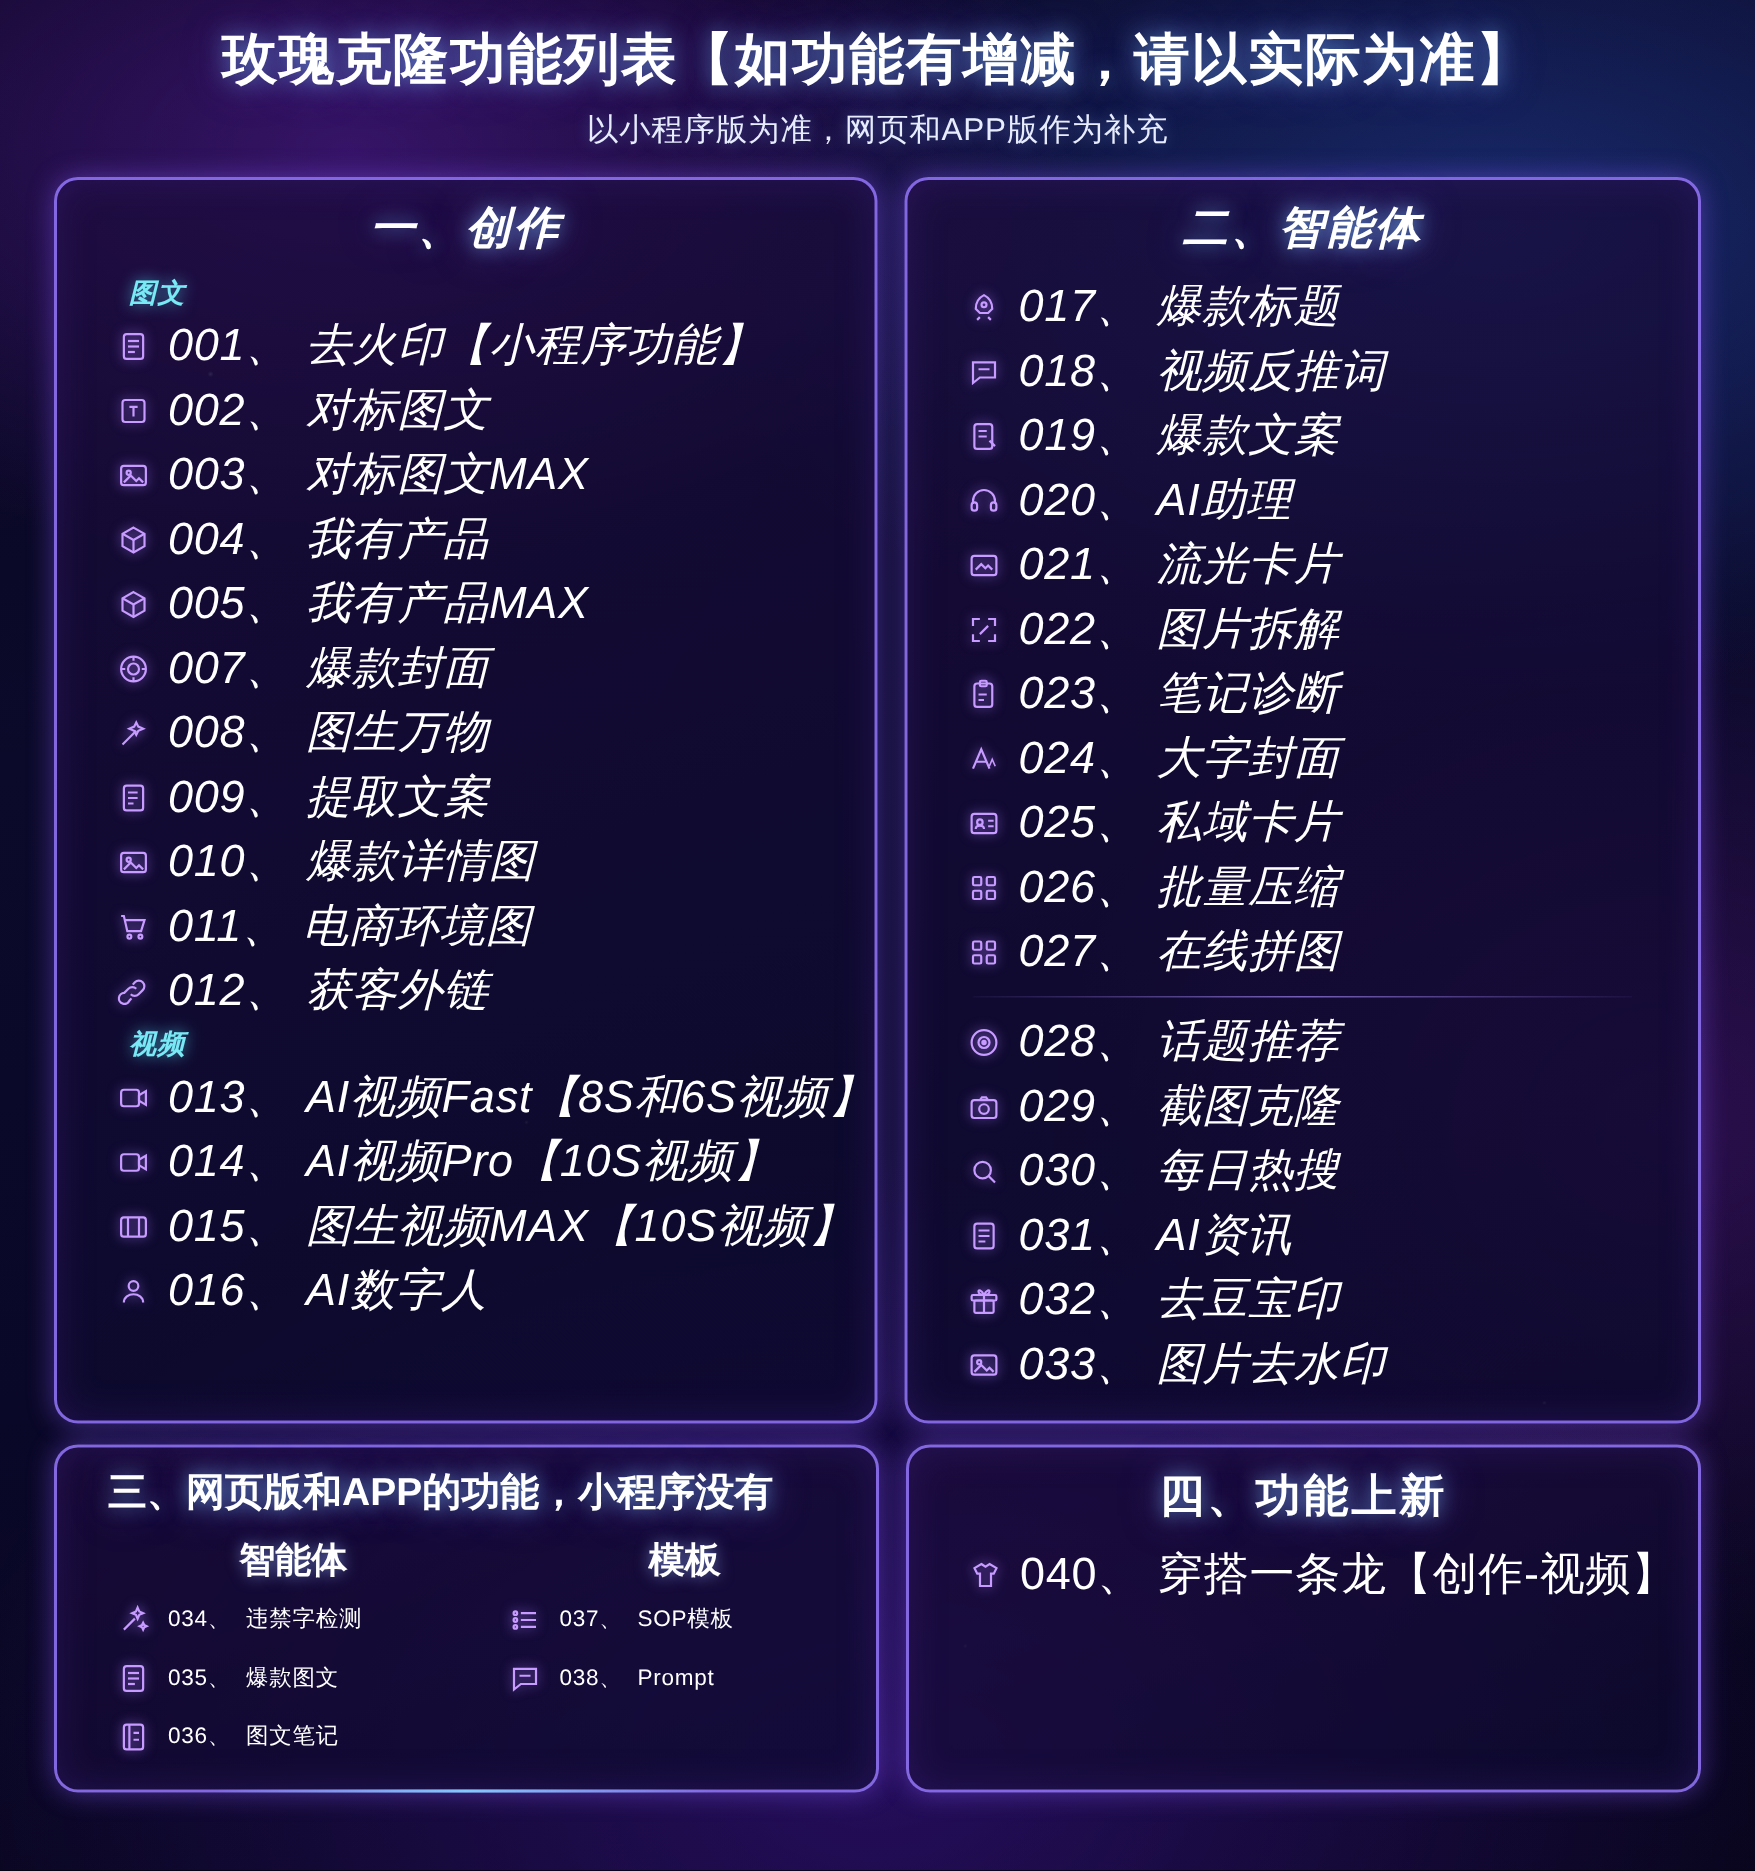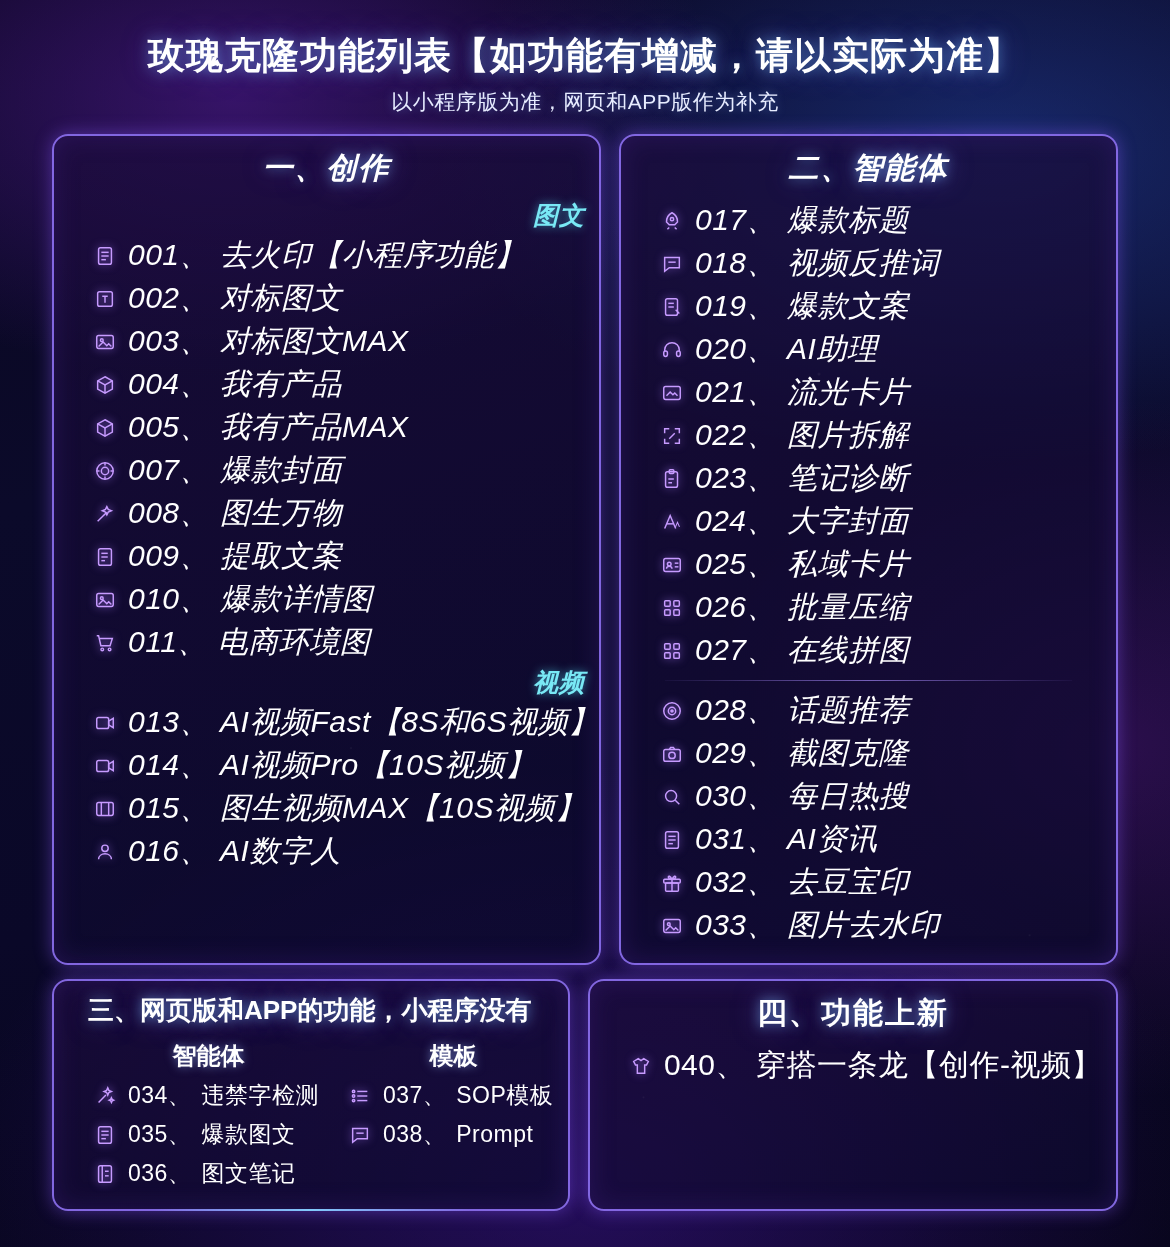--- a/index.html
+++ b/index.html
@@ -32,21 +32,21 @@
     background:
       radial-gradient(circle 2px at 12% 20%, rgba(255,255,255,0.35), transparent 100%),
       radial-gradient(circle 1.5px at 30% 60%, rgba(255,255,255,0.22), transparent 100%),
       radial-gradient(circle 2px at 70% 30%, rgba(255,255,255,0.25), transparent 100%),
       radial-gradient(circle 1.5px at 88% 75%, rgba(255,255,255,0.2), transparent 100%),
       radial-gradient(circle 1.5px at 55% 88%, rgba(255,255,255,0.18), transparent 100%);
   }
   .page {
     position: relative;
     z-index: 2;
-    padding: 16px;
+    padding: 0;
   }
 
   
   .header {
     text-align: center;
     padding-top: 16px;
   }
   .title {
     font-size: 37px;
     font-weight: bold;
@@ -103,45 +103,44 @@
     margin-bottom: 10px;
   }
   .panel-title.small {
     font-size: 26px;
     letter-spacing: 0px;
     text-align: left;
     padding-left: 20px;
   }
 
   .group-label {
-    font-size: 25px;
+    font-size: 18px;
     font-weight: bold;
     color: #79e9f5;
     text-shadow: 0 0 10px rgba(90,230,255,0.6);
     margin: 2px 0 2px 34px;
     letter-spacing: 1px;
-    text-align: right;
   }
 
   ul.items {
     list-style: none;
     margin: 0;
     padding: 0 0 0 24px;
   }
   ul.items li {
     display: flex;
     align-items: center;
     gap: 10px;
     height: 43px;
     font-size: 30px;
     color: #ffffff;
     letter-spacing: 0.5px;
     white-space: nowrap;
   }
-  ul.items.tight li { height: 39px; font-size: 23px; }
+  ul.items.tight li { height: 39px; font-size: 15px; }
 
   .ic {
     width: 26px;
     height: 26px;
     flex: 0 0 26px;
     display: inline-flex;
     align-items: center;
     justify-content: center;
     color: #c79bff;
     filter: drop-shadow(0 0 4px rgba(170,120,255,0.75));
@@ -305,20 +304,30 @@
         <li>
             <span class="ic">
               <svg viewBox="0 0 24 24" fill="none" stroke="currentColor" stroke-width="1.6">
                 <path d="M3 4h2l2.5 11h10L20 7H6"></path>
                 <circle cx="9" cy="19" r="1.4"></circle>
                 <circle cx="17" cy="19" r="1.4"></circle>
               </svg>
             </span>
             <span class="num">011、</span>
             <span class="lbl">电商环境图</span>
+          </li>
+        <li>
+            <span class="ic">
+              <svg viewBox="0 0 24 24" fill="none" stroke="currentColor" stroke-width="1.6">
+                <path d="M10 14a4 4 0 005.7 0l3-3a4 4 0 10-5.7-5.7L11.5 7"></path>
+                <path d="M14 10a4 4 0 00-5.7 0l-3 3A4 4 0 109 18.7L10.5 17"></path>
+              </svg>
+            </span>
+            <span class="num">012、</span>
+            <span class="lbl">获客外链</span>
           </li>
       </ul>
 
       <div class="group-label">视频</div>
       <ul class="items">
         <li>
             <span class="ic">
               <svg viewBox="0 0 24 24" fill="none" stroke="currentColor" stroke-width="1.6">
                 <rect x="3" y="6" width="13" height="12" rx="2"></rect>
                 <path d="M16 10l5-3v10l-5-3z"></path>

